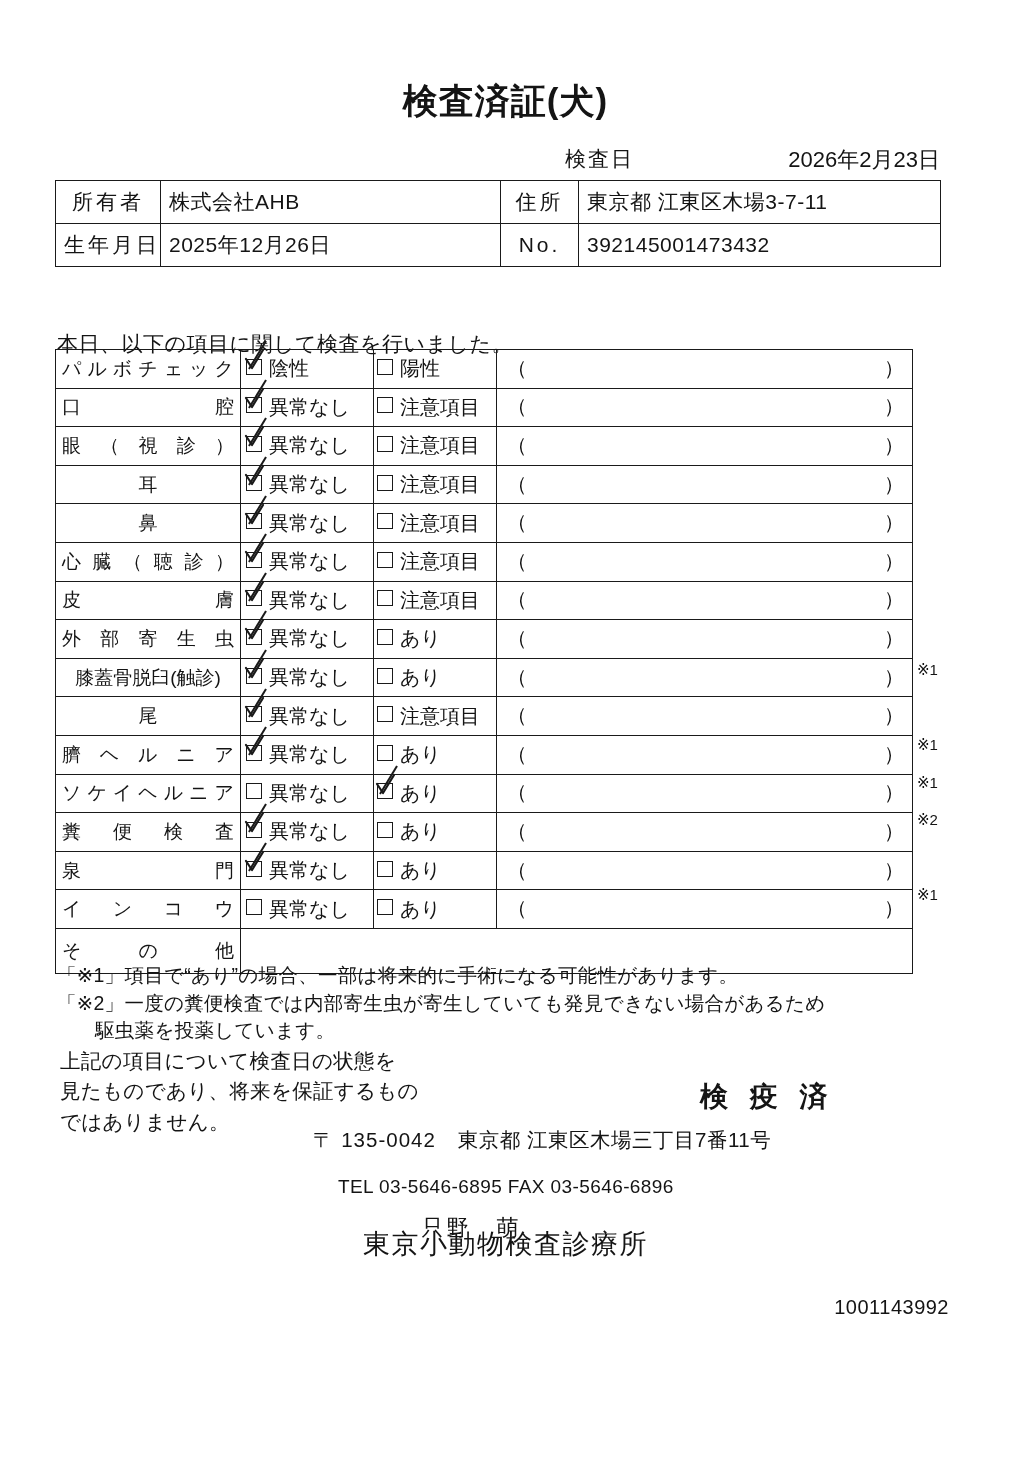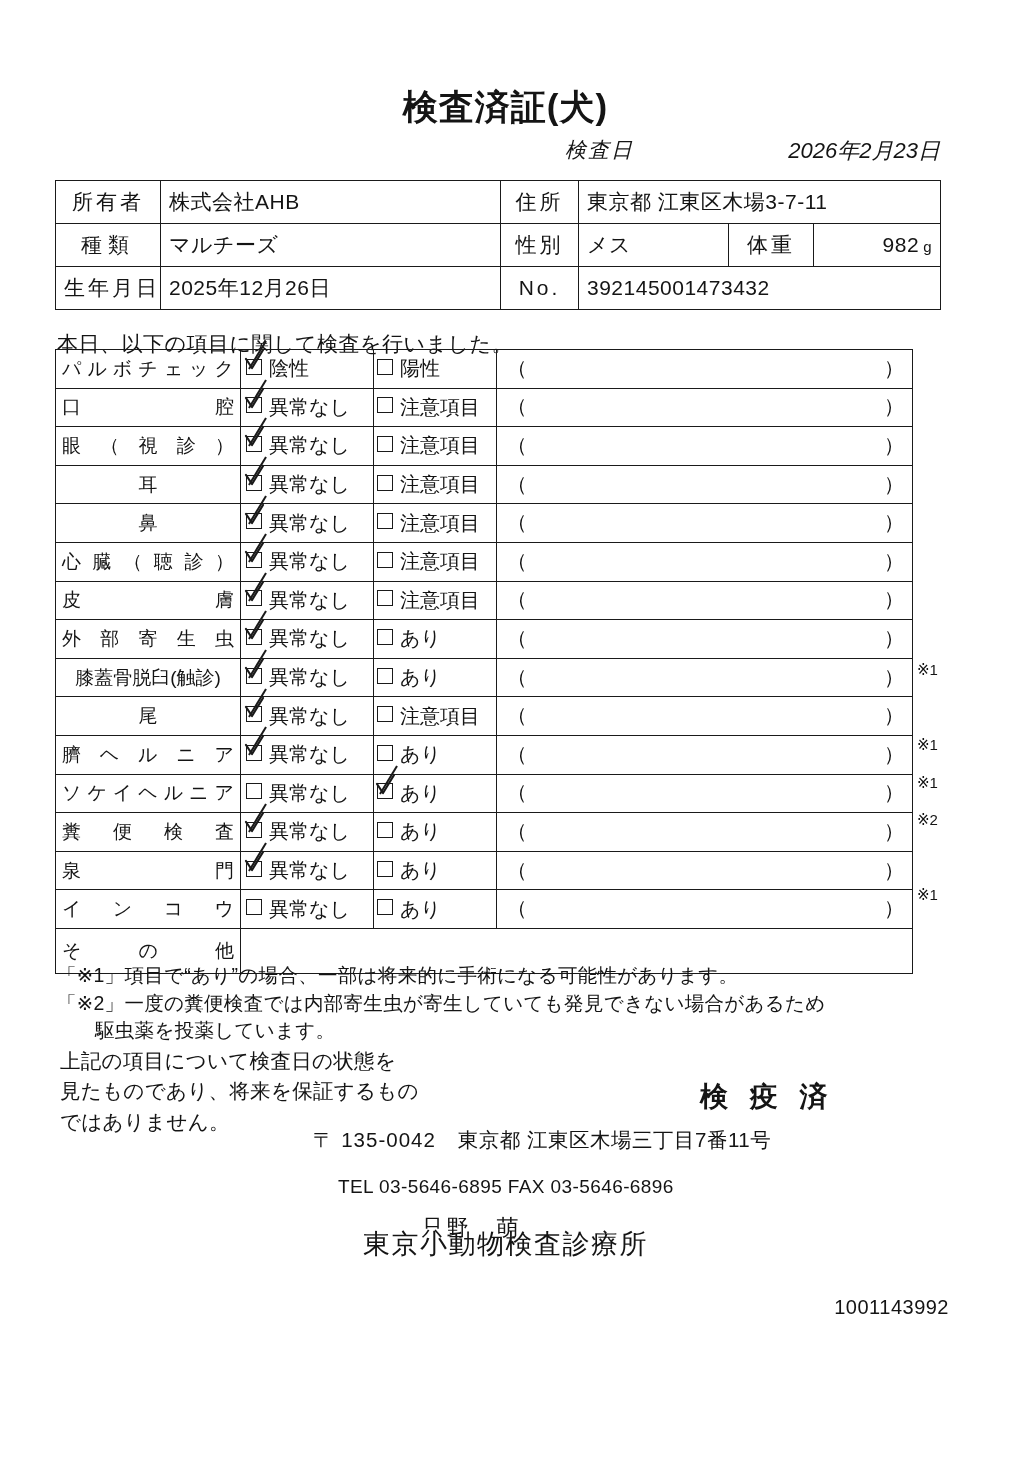--- a/index.html
+++ b/index.html
@@ -19,36 +19,35 @@
     position: absolute;
     left: 0; top: 0;
     width: 1011px;
     height: 1472px;
   }
 
   
   .title {
     position: absolute;
     left: 0;
-    top: 84px;
+    top: 78px;
     width: 1011px;
     text-align: center;
     font-size: 35px;
     letter-spacing: 1px;
     font-weight: 700;
   }
 
   
   .examdate-row {
     position: absolute;
     left: 55px;
-    top: 136px;
+    top: 145px;
     width: 885px;
     height: 26px;
-    font-style: italic;
   }
   .examdate-label {
     position: absolute;
     left: 510px;
     top: 0;
     font-size: 21px;
     letter-spacing: 2px;
   }
   .examdate-value {
     position: absolute;
@@ -296,28 +295,20 @@
       <col style="width:127px">
     </colgroup>
     <tbody>
         <tr>
       <td class="lbl">所有者</td>
       <td class="val">株式会社AHB</td>
       <td class="lbl">住所</td>
       <td class="val" colspan="3">東京都 江東区木場3-7-11</td>
     </tr>
     <tr>
-      <td class="lbl-sp">種類</td>
-      <td class="val">マルチーズ</td>
-      <td class="lbl">性別</td>
-      <td class="val">メス</td>
-      <td class="lbl">体重</td>
-      <td class="val-right"><span>982</span><span class="unit">g</span></td>
-    </tr>
-    <tr>
       <td class="lbl">生年月日</td>
       <td class="val">2025年12月26日</td>
       <td class="lbl">No.</td>
       <td class="val" colspan="3">392145001473432</td>
     </tr>
   </tbody>
     </table>
 
   <div class="lead">本日、以下の項目に関して検査を行いました。</div>
 

